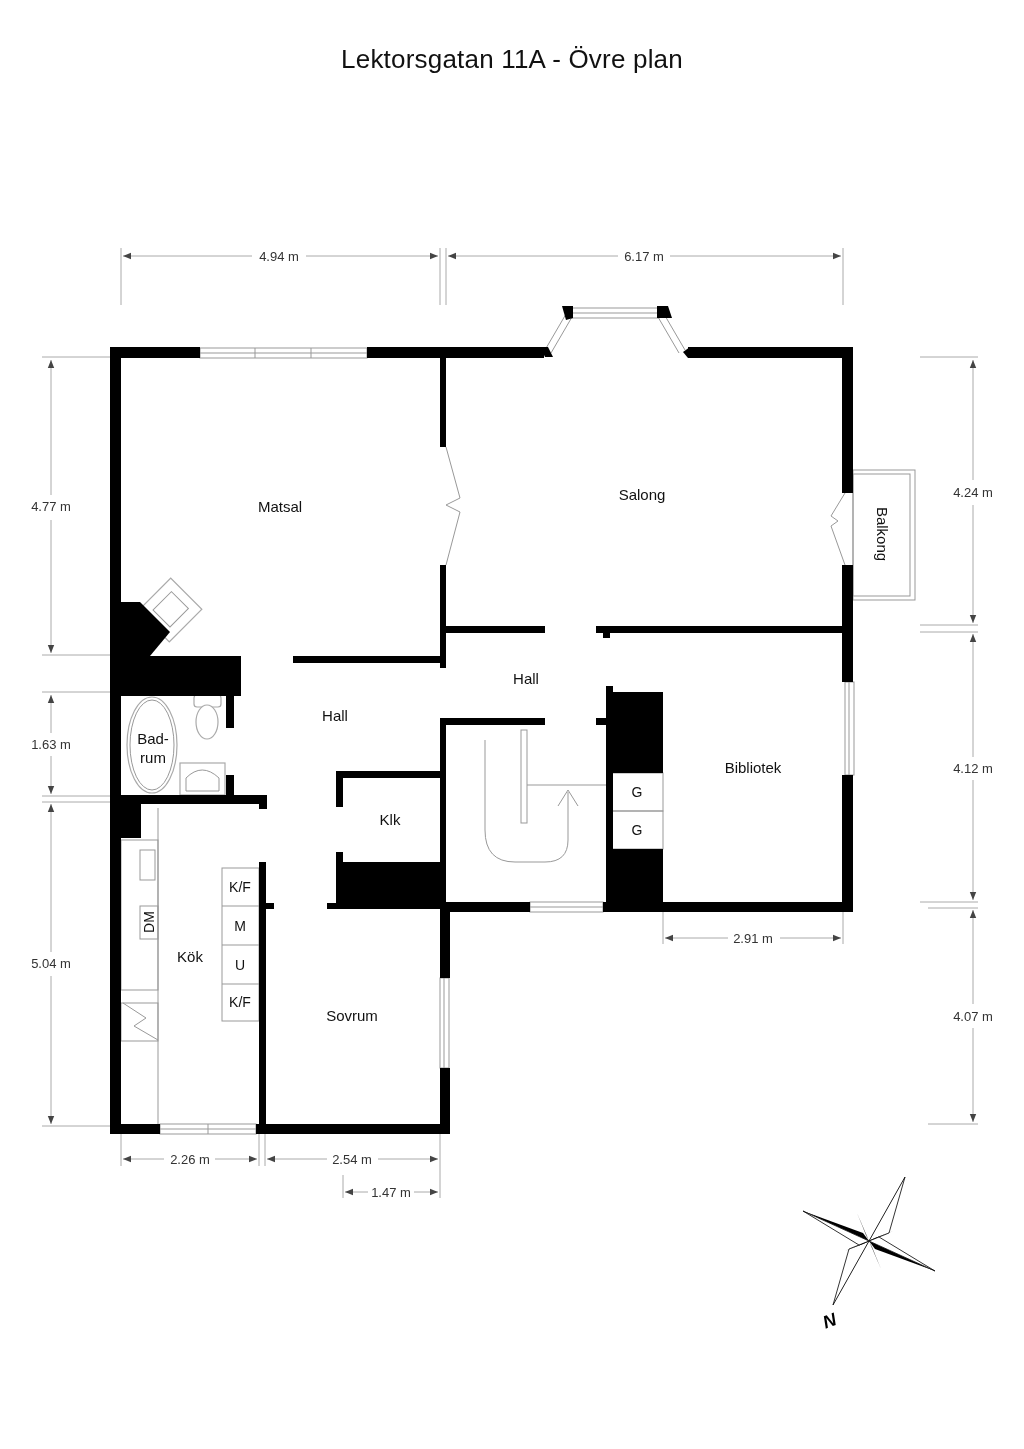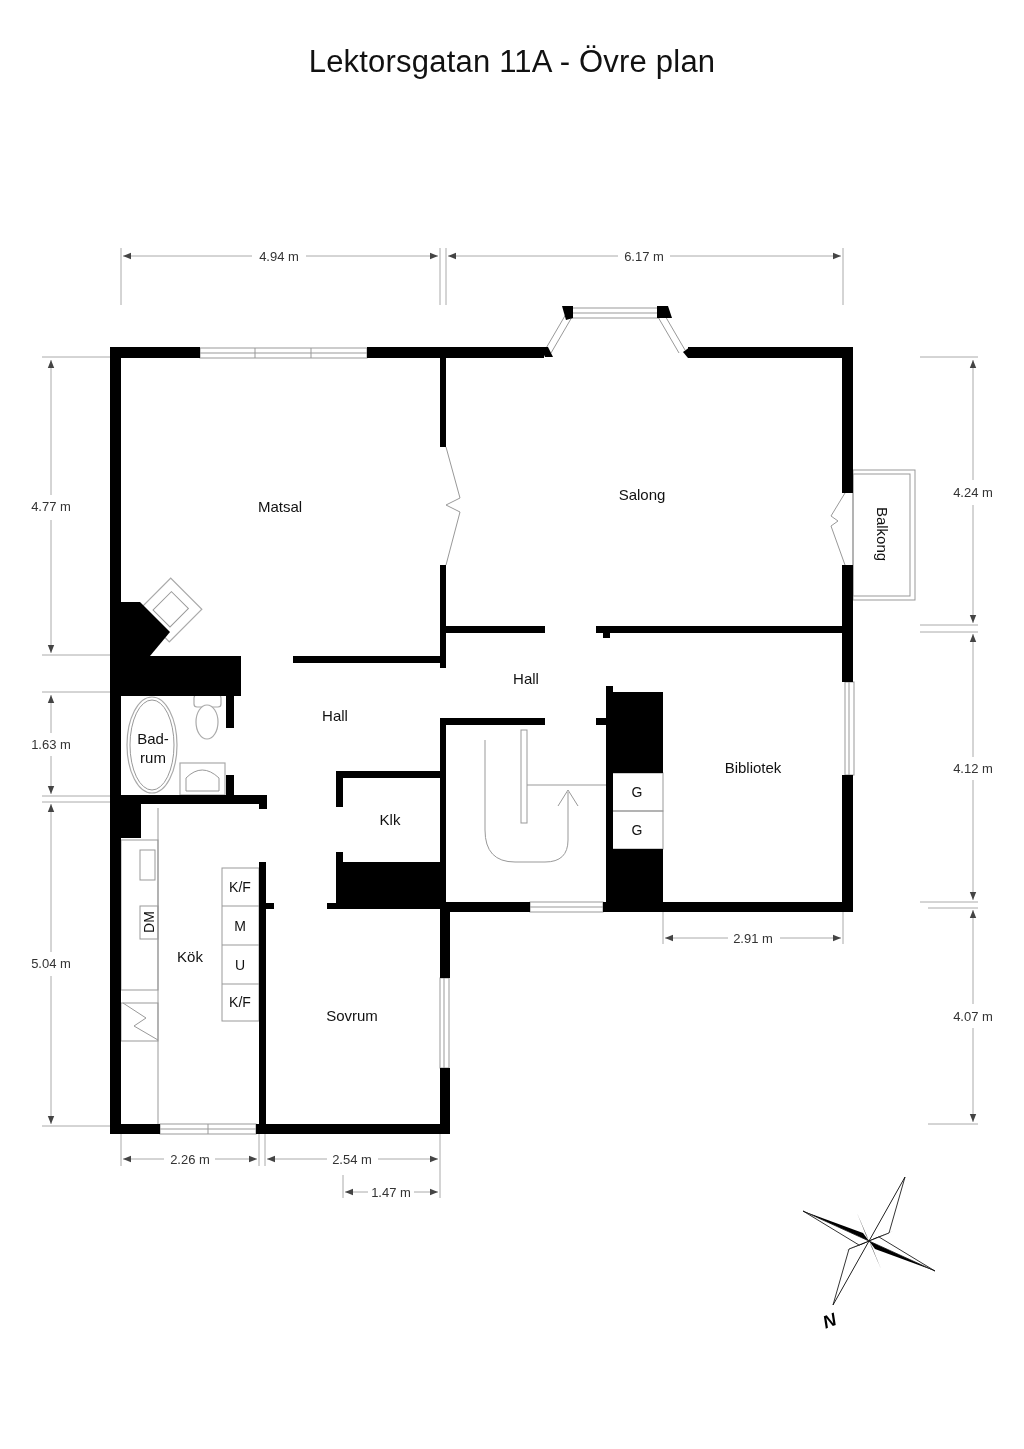--- a/index.html
+++ b/index.html
@@ -1,17 +1,17 @@
 <!DOCTYPE html>
 <html><head>
 <meta charset="utf-8">
 <style>
   html, body { margin:0; padding:0; background:#ffffff; }
   body { width:1024px; height:1449px; position:relative; overflow:hidden; font-family:"Liberation Sans", sans-serif; }
-  .title { position:absolute; top:44px; left:0; width:1024px; text-align:center; font-size:31px; color:#111; letter-spacing:0.2px; }
+  .title { position:absolute; top:44px; left:0; width:1024px; text-align:center; font-size:26px; color:#111; letter-spacing:0.2px; }
   svg { position:absolute; left:0; top:0; }
   .room { font-family:"Liberation Sans", sans-serif; font-size:15px; fill:#111; }
   .dim { font-family:"Liberation Sans", sans-serif; font-size:13px; fill:#333; }
   .app { font-family:"Liberation Sans", sans-serif; font-size:14px; fill:#111; }
   .dl { stroke:#aaa; stroke-width:1; fill:none; }
   .thin { stroke:#999; stroke-width:1; fill:none; }
   .fx { stroke:#aaa; stroke-width:1.2; fill:#fff; }
 </style>
 </head>
 <body>

